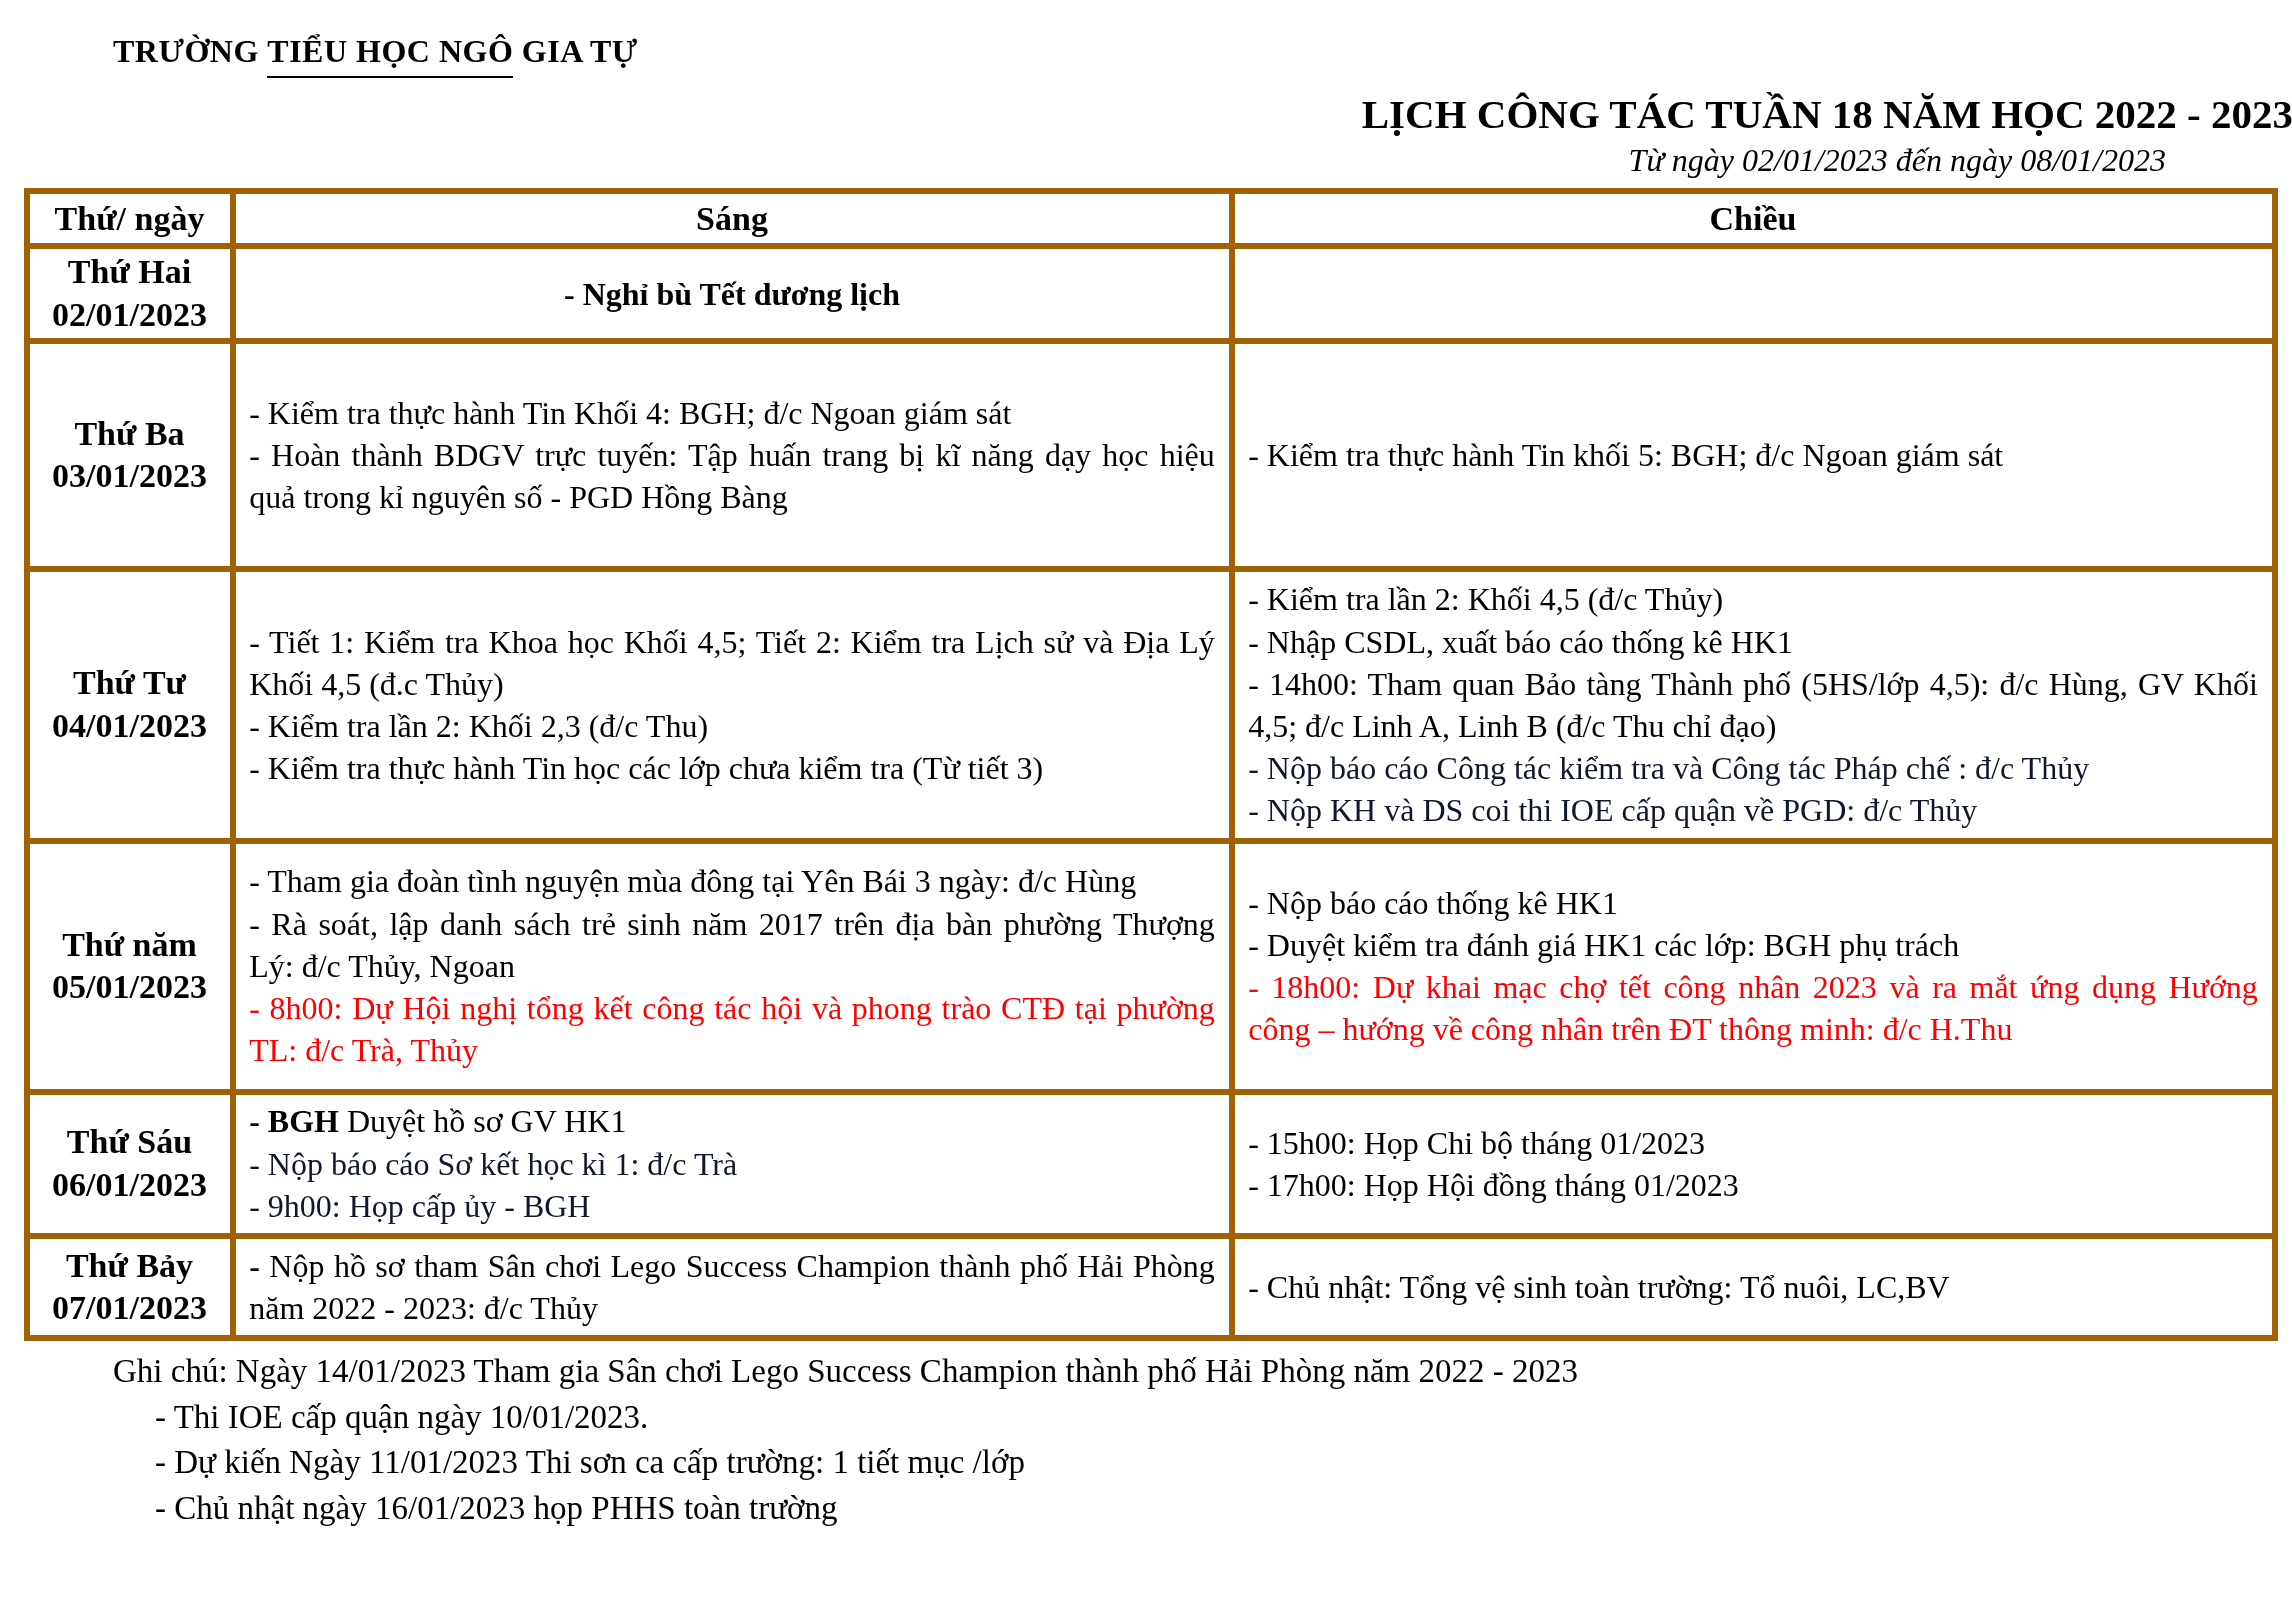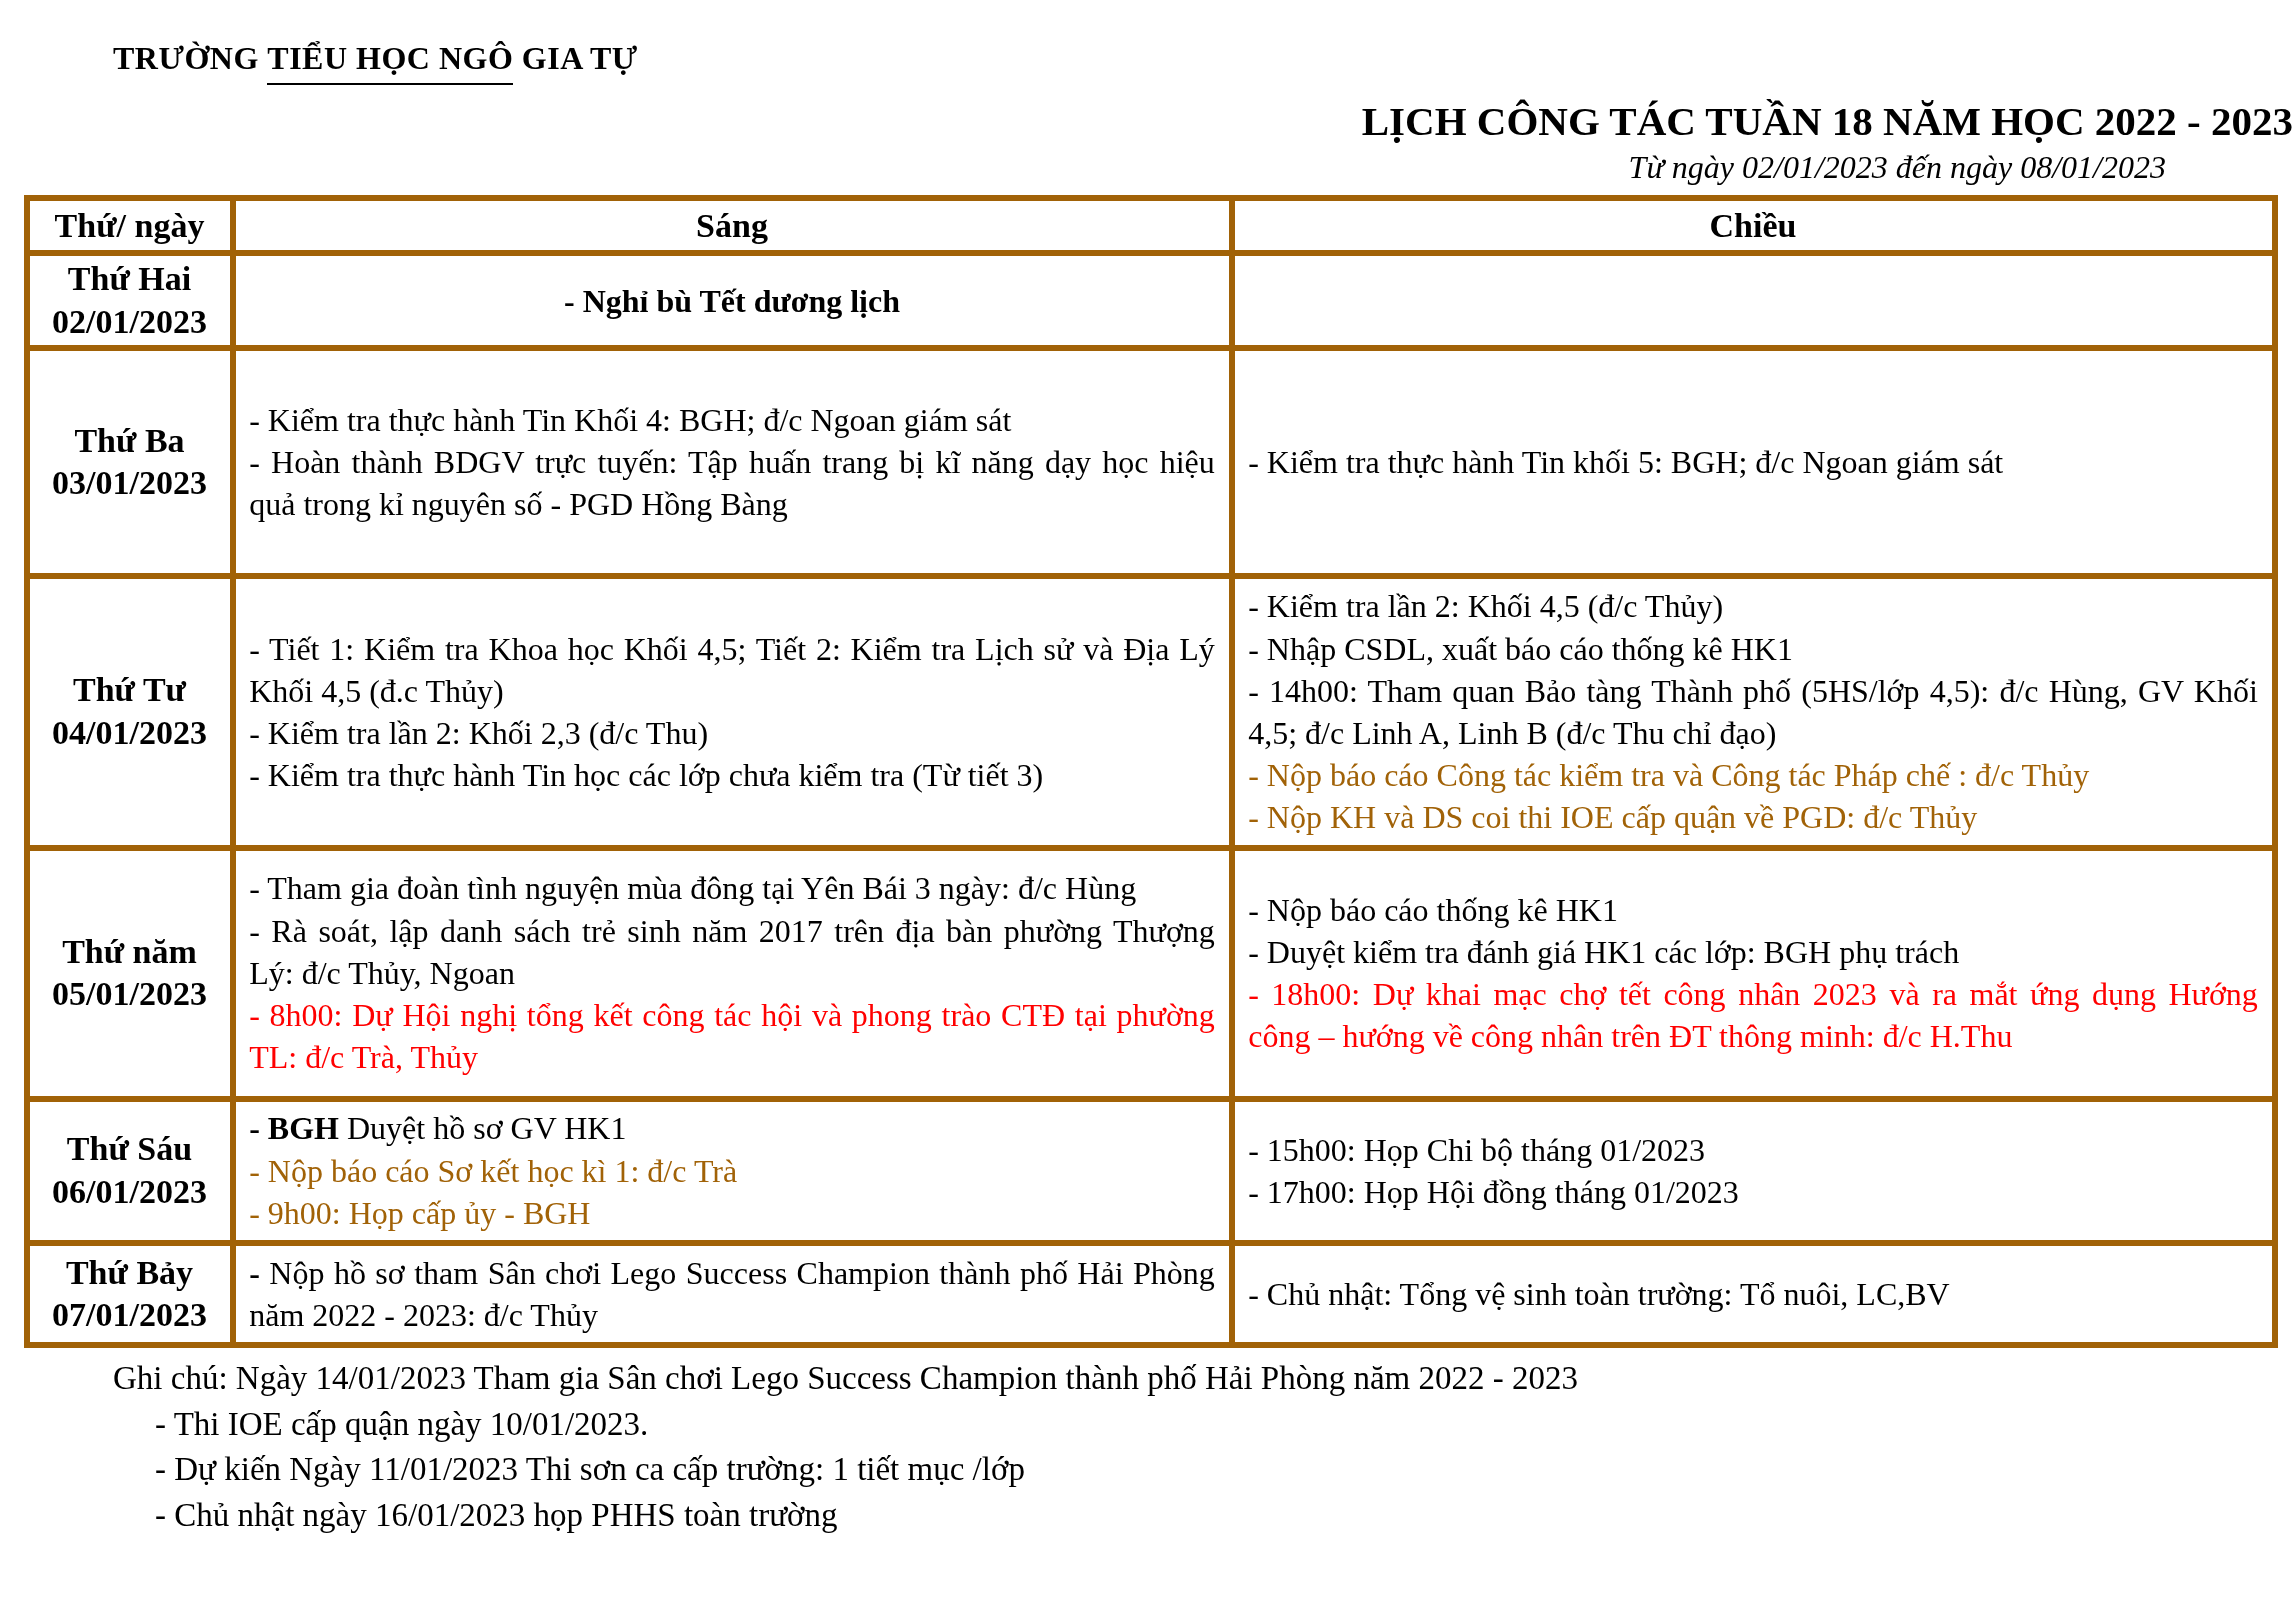--- a/index.html
+++ b/index.html
@@ -15,21 +15,20 @@
   .school-name {
     margin:33px 0 0 113px;
     font-size:32px;
     font-weight:bold;
     letter-spacing:0.5px;
   }
   .school-underline {
     display:inline-block;
     border-bottom:2.9px solid #000;
     padding-bottom:5.9px;
-    margin-top:7px;
   }
   .doc-title {
     margin-top:11.8px;
     text-align:right;
     font-size:41px;
     font-weight:bold;
   }
   .date-line {
     margin-top:3.9px;
     padding-right:127px;
@@ -73,21 +72,21 @@
   td.content-cell {
     vertical-align:middle;
     font-size:32px;
     line-height:1.32;
     text-align:justify;
     padding:5.9px 13.7px;
   }
   p.item { margin:0; }
   p.item.center { text-align:center; }
   p.item.bold { font-weight:bold; }
-  p.item.navy { color:#a16207; }
+  p.item.navy { color:#0f172a; }
   p.item.red { color:#ff0000; }
   .notes { margin-top:7.8px; font-size:33px; line-height:1.38; }
   .note-heading { margin-left:113px; }
   .note-item { margin-left:155px; }
 </style>
 </head>
 <body>
 
 <div class="page">
 

